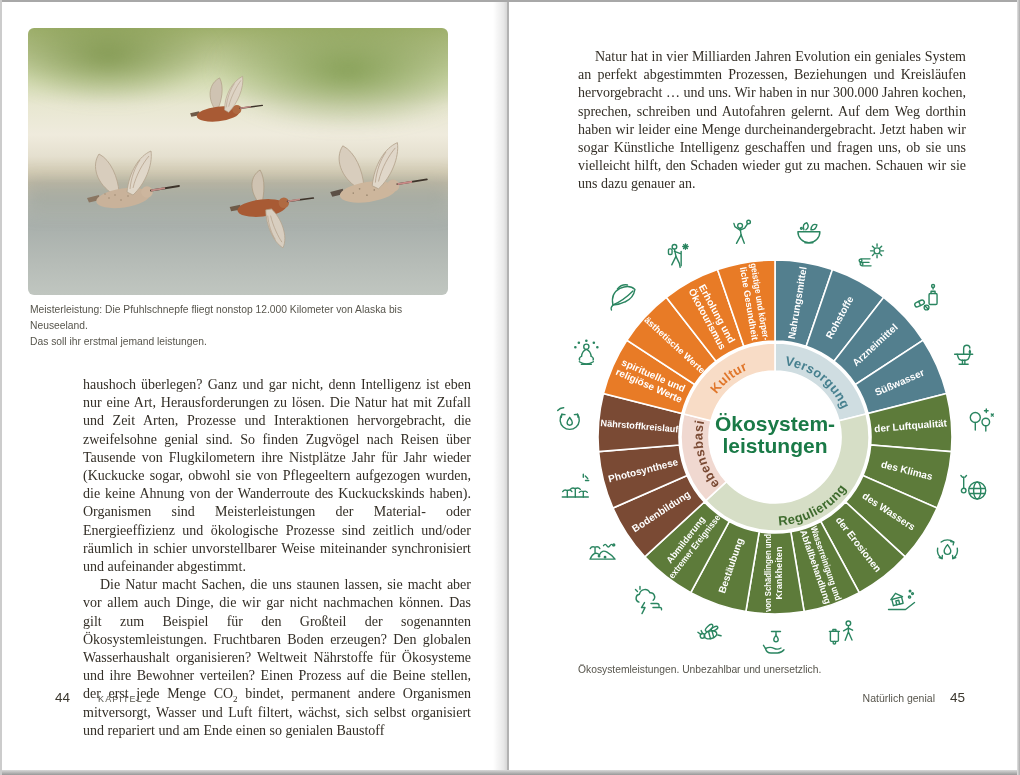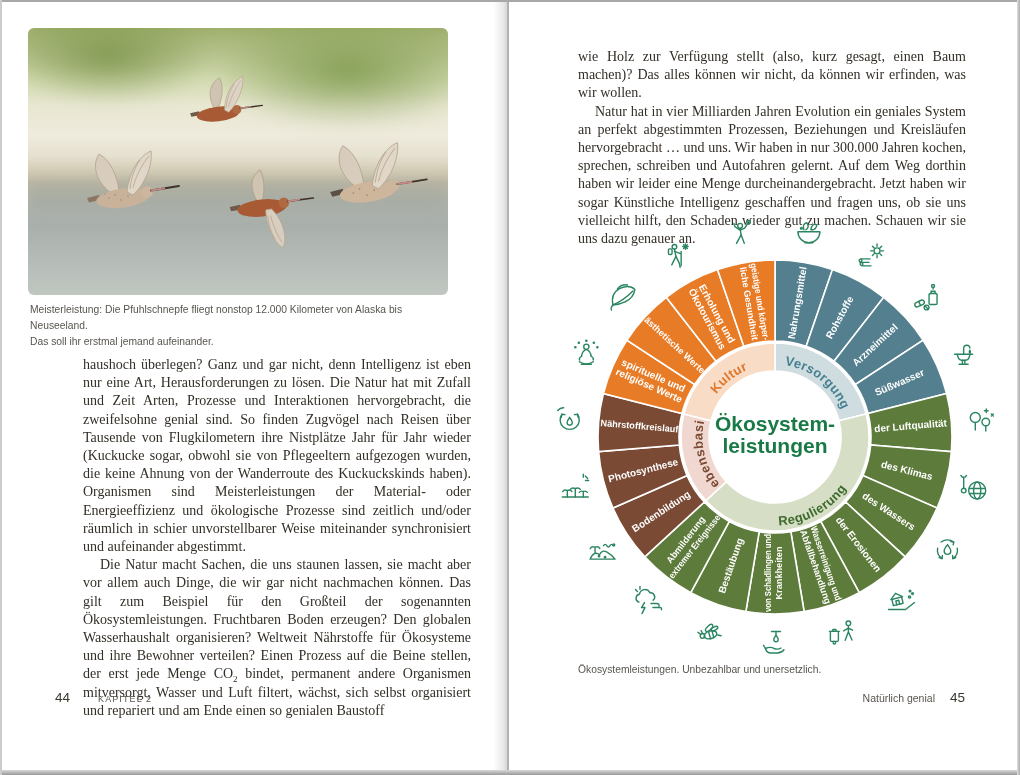--- a/index.html
+++ b/index.html
@@ -29,21 +29,21 @@
           background:linear-gradient(180deg,rgba(148,156,148,0),rgba(148,156,148,0.45),rgba(148,156,148,0));}
   .birds{position:absolute;left:0;top:0;}
 
   .photo-caption{position:absolute;left:30px;top:302px;width:412px;
                  font-size:10.3px;line-height:16px;color:#57554c;}
 
   .body-copy{position:absolute;font-family:"Liberation Serif",serif;font-size:14px;line-height:18.2px;
              text-align:justify;color:#332e26;}
   .body-copy p{margin:0;}
   .body-copy p.indent{text-indent:17px;}
-  .body-left{left:83px;top:356px;width:388px;}
+  .body-left{left:83px;top:376px;width:388px;}
   .body-right{left:578px;top:48px;width:388px;}
   sub{font-size:9px;line-height:0;}
 
   #wheel{position:absolute;left:555px;top:217px;}
 
   .diagram-caption{position:absolute;left:578px;top:664px;width:400px;
                    font-size:10.3px;color:#57554c;}
 
   .footer-left{position:absolute;left:55px;top:690px;display:flex;align-items:baseline;justify-content:space-between;}
   .footer-right{position:absolute;right:55px;top:690px;display:flex;align-items:baseline;}
@@ -116,35 +116,34 @@
         <path d="M28,-7.5 L56,-12" stroke="#3d332a" stroke-width="1.8" fill="none" stroke-linecap="round"></path>
         <path d="M28,-7.5 L42,-9.8" stroke="#c98a87" stroke-width="1.8" fill="none"></path>
         <path d="M4,-6 C6,-26 16,-42 28,-47 C30,-33 22,-14 10,-3 Z" fill="#e0d7c9" stroke="#b3a28c" stroke-width="0.8"></path>
         <path d="M10,-10 C13,-23 20,-35 26,-42 M7,-9 C8,-20 12,-31 17,-38" stroke="#b09c85" stroke-width="0.7" fill="none"></path>
       </g>
     </svg>
   </div>
 
   <div class="photo-caption">
     <span>Meisterleistung: Die Pfuhlschnepfe fliegt nonstop 12.000 Kilometer von Alaska bis Neuseeland.</span><br>
-    <span>Das soll ihr erstmal jemand aufeinander.</span>
+    <span>Das soll ihr erstmal jemand leistungen.</span>
   </div>
 
   <div class="body-copy body-left">
     <p>haushoch überlegen? Ganz und gar nicht, denn Intelligenz ist eben nur eine Art, Herausforderungen zu lösen. Die Natur hat mit Zufall und Zeit Arten, Prozesse und Interaktionen hervorgebracht, die zweifelsohne genial sind. So finden Zugvögel nach Reisen über Tausende von Flugkilometern ihre Nistplätze Jahr für Jahr wieder (Kuckucke sogar, obwohl sie von Pflegeeltern aufgezogen wurden, die keine Ahnung von der Wanderroute des Kuckuckskinds haben). Organismen sind Meisterleistungen der Material- oder Energieeffizienz und ökologische Prozesse sind zeitlich und/oder räumlich in schier unvorstellbarer Weise miteinander synchronisiert und aufeinander abgestimmt.</p>
     <p class="indent"><span>Die Natur macht Sachen, die uns staunen lassen, sie macht aber vor allem auch Dinge, die wir gar nicht nachmachen können. Das gilt zum Beispiel für den Großteil der sogenannten Ökosystemleistungen. Fruchtbaren Boden erzeugen? Den globalen Wasserhaushalt organisieren? Weltweit Nährstoffe für Ökosysteme und ihre Bewohner verteilen? Einen Prozess auf die Beine stellen, der erst jede Menge CO</span><sub>2</sub><span> bindet, permanent andere Organismen mitversorgt, Wasser und Luft filtert, wächst, sich selbst organisiert und repariert und am Ende einen so genialen Baustoff</span></p>
   </div>
 
   <div class="footer-left">
     <span class="pagenum">44</span>
     <span class="chapter">KAPITEL 2</span>
   </div>
 
   <div class="body-copy body-right">
-    <p>wie Holz zur Verfügung stellt (also, kurz gesagt, einen Baum machen)? Das alles können wir nicht, da können wir erfinden, was wir wollen.</p>
     <p class="indent">Natur hat in vier Milliarden Jahren Evolution ein geniales System an perfekt abgestimmten Prozessen, Beziehungen und Kreisläufen hervorgebracht … und uns. Wir haben in nur 300.000 Jahren kochen, sprechen, schreiben und Autofahren gelernt. Auf dem Weg dorthin haben wir leider eine Menge durcheinandergebracht. Jetzt haben wir sogar Künstliche Intelligenz geschaffen und fragen uns, ob sie uns vielleicht hilft, den Schaden wieder gut zu machen. Schauen wir sie uns dazu genauer an.</p>
   </div>
 
   <svg id="wheel" width="440" height="440" viewBox="-220 -220 440 440">
       <path d="M0,-94 A94,94 0 0 1 91.12362499829706,-23.07563579123513 L63.98041755199581,-16.20204215129275 A66,66 0 0 0 0,-66 Z" fill="#cfdde1" stroke="#fff" stroke-width="1.6"></path>
       <path d="M0,-177 A177,177 0 0 1 57.471806049228974,-167.40965178101234 L31.171149043649613,-90.79845520326093 A96,96 0 0 0 0,-96 Z" fill="#537f8e" stroke="#fff" stroke-width="1.6"></path>
       <text transform="translate(22.38486427817981,-134.14513726277025) rotate(-80.52631578947368)" text-anchor="middle" fill="#fff" font-size="10" font-weight="bold" font-family="&quot;Liberation Sans&quot;,sans-serif"><tspan x="0" y="3.4">Nahrungsmittel</tspan></text>
       <g transform="translate(33.906485597831185,-203.1904285009608)" fill="none" stroke="#2a8560" stroke-width="1.4" stroke-linecap="round" stroke-linejoin="round">
         <path d="M-11,-2 A11,11 0 0 0 11,-2 Z"></path>
         <path d="M-4,9 h8"></path>

